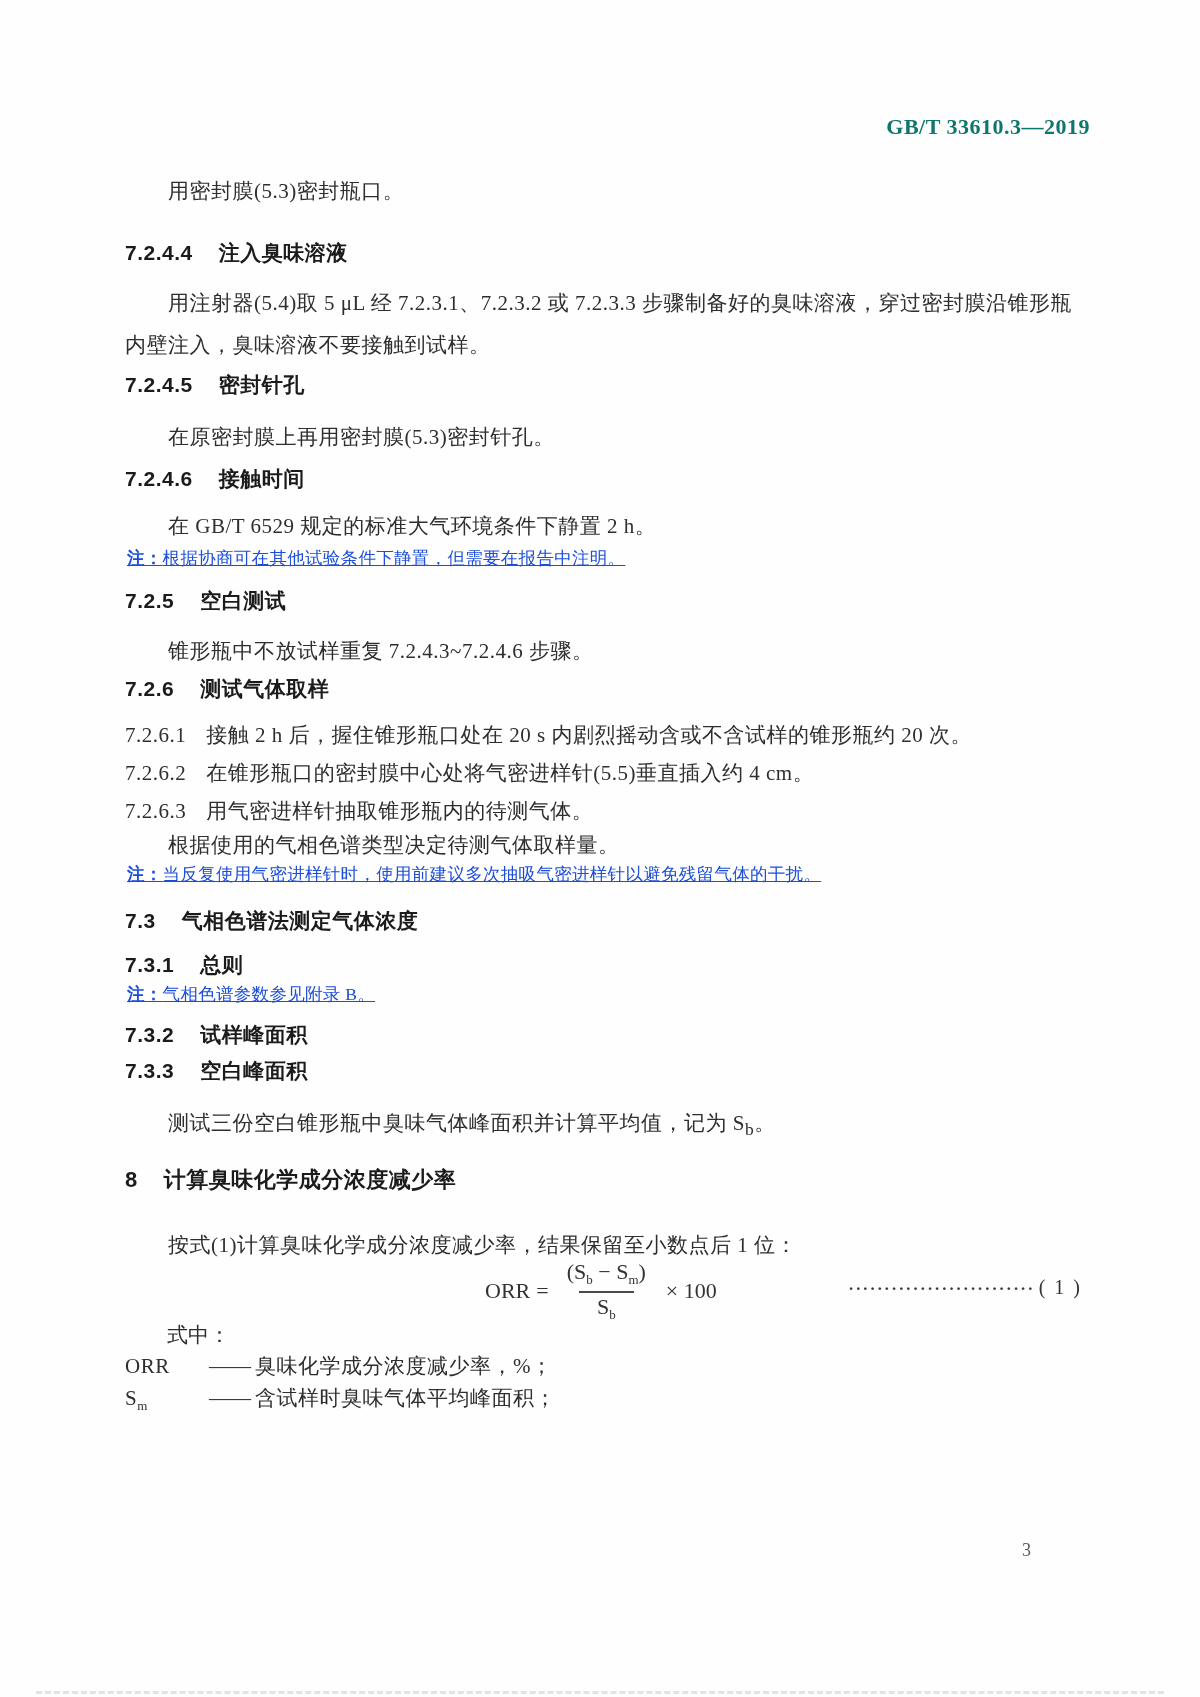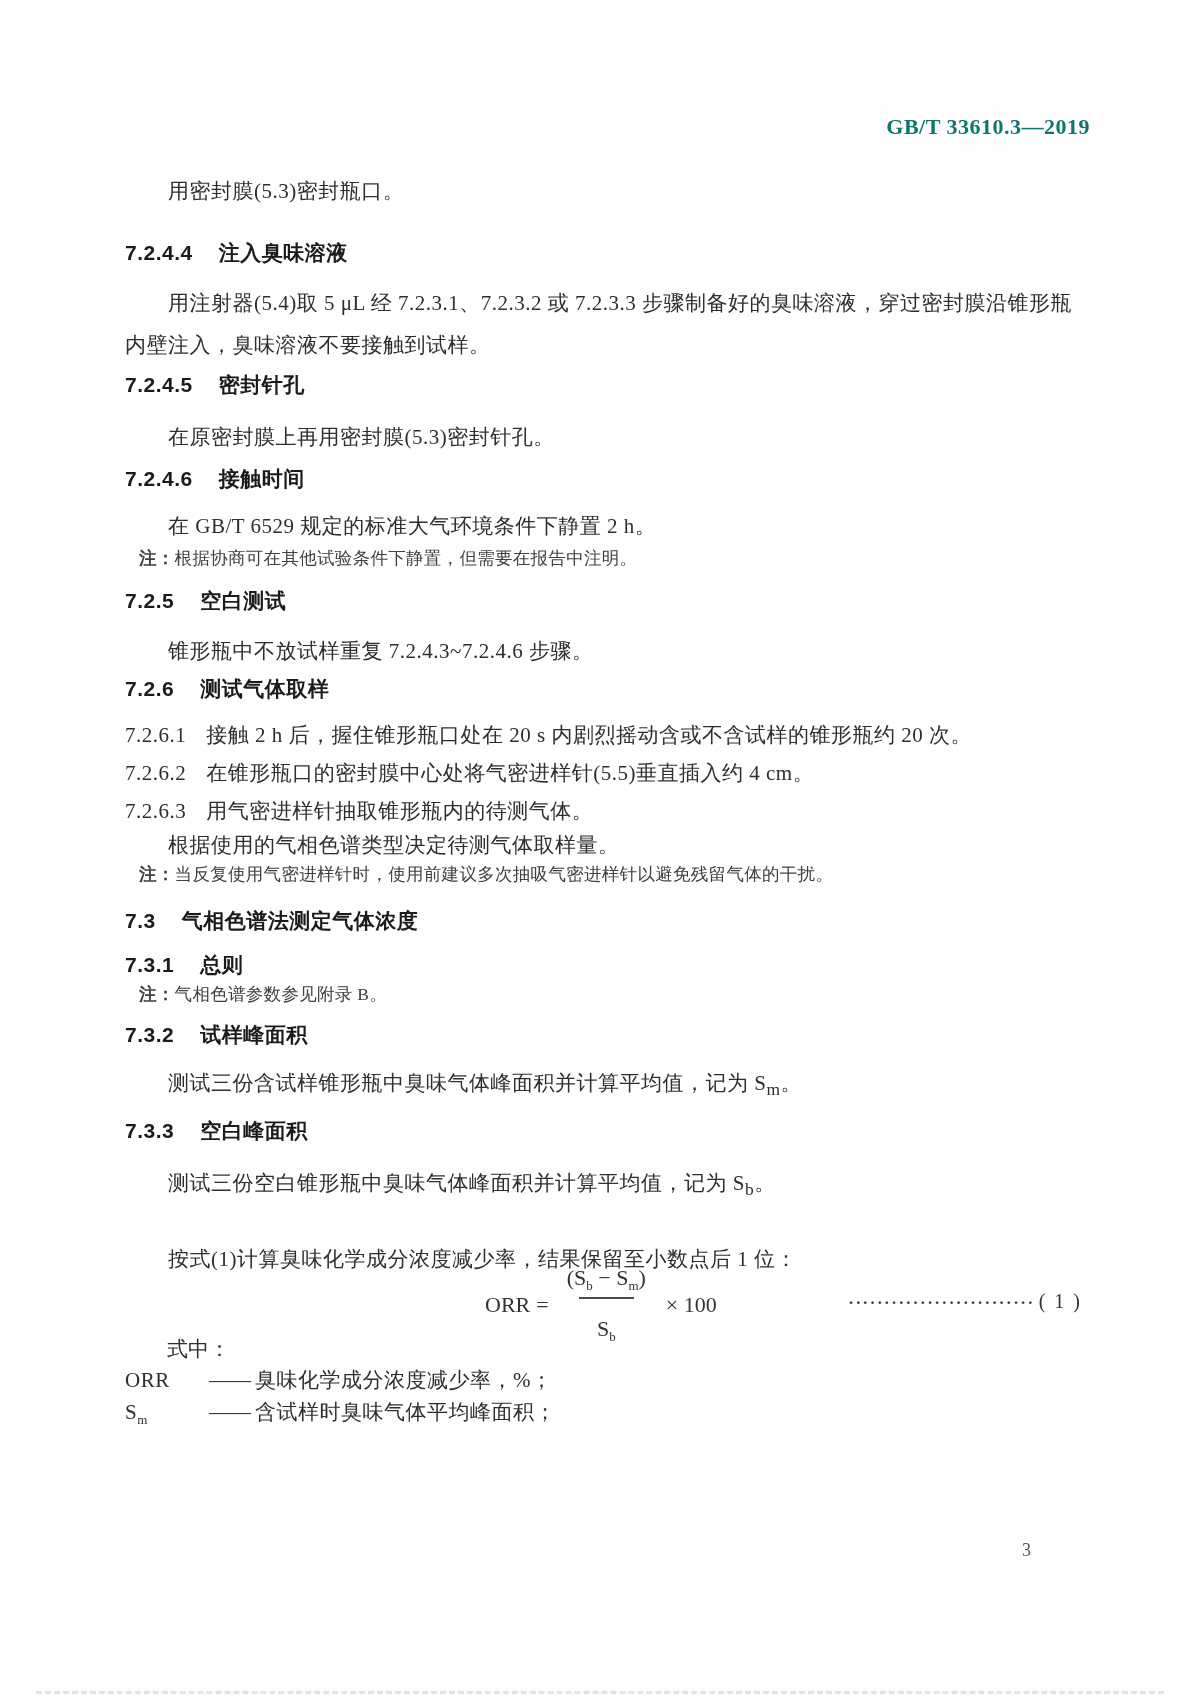--- a/index.html
+++ b/index.html
@@ -20,29 +20,29 @@
   .lh30{line-height:30px;}
   .hd{
     font-family:"Liberation Sans","DejaVu Sans",sans-serif;
     font-weight:bold;font-size:21px;color:#1b1b1b;
     height:30px;line-height:30px;letter-spacing:.5px;
   }
   .hd .h-num{margin-right:26px;}
   .hd-chapter{font-size:22px;height:32px;line-height:32px;}
   .num-para{font-size:21px;line-height:38px;letter-spacing:.5px;}
   .num-para .p-num{margin-right:20px;}
-  .note{font-size:17.5px;line-height:28px;margin-left:14px;color:#404040;letter-spacing:.3px;}
+  .note{font-size:17.5px;line-height:28px;margin-left:2px;color:#1d4ed8;letter-spacing:.3px;text-decoration:underline;}
   .note .note-label{font-weight:bold;}
   .formula-row{position:relative;height:62px;margin-top:-6px;}
   .formula{position:absolute;left:360px;top:0;height:62px;display:flex;align-items:center;font-size:22px;color:#333;}
   .formula sub,.def sub{font-size:13px;}
   .f-eq{margin:0 6px;}
   .frac{display:inline-flex;flex-direction:column;align-items:center;margin:0 8px;}
   .f-num{padding:0 4px 3px;}
-  .f-den{border-top:2px solid #4a4a4a;padding:17px 18px 0;}
+  .f-den{border-top:2px solid #4a4a4a;padding:1px 18px 0;}
   .f-mul{margin-left:8px;}
   .eq-dots{position:absolute;right:8px;top:16px;white-space:nowrap;}
   .dots{font-weight:bold;font-size:17px;letter-spacing:1.5px;color:#3a3a3a;}
   .eq-no{font-size:20px;letter-spacing:2px;margin-left:4px;color:#333;}
   .where{font-size:21px;line-height:30px;text-indent:2em;margin-top:-2px;}
   .def{display:flex;font-size:21px;line-height:32px;letter-spacing:.5px;}
   .def .def-term{width:84px;}
   .def .def-dash{margin-right:4px;letter-spacing:0;}
   .page-num{position:absolute;top:1540px;left:1022px;font-size:18px;color:#55595e;}
   .perf{position:absolute;left:36px;right:36px;bottom:3px;border-bottom:3px dashed #e3e3e7;}
@@ -115,28 +115,30 @@
 
 
     <div class="note">
       <span class="note-label">注：</span><span>气相色谱参数参见附录 B。</span>
     </div>
 
     <div class="hd" style="margin-top:12px;">
       <span class="h-num">7.3.2</span><span class="h-title">试样峰面积</span>
     </div>
 
-    <p class="para" style="margin:12px 0 0;"><span>测试三份含试样锥形瓶中臭味气体峰面积并计算平均值，记为 S</span><sub>m</sub><span>。</span></p>
 
     <div class="hd" style="margin-top:6px;">
       <span class="h-num">7.3.3</span><span class="h-title">空白峰面积</span>
     </div>
 
     <p class="para" style="margin:16px 0 0;"><span>测试三份空白锥形瓶中臭味气体峰面积并计算平均值，记为 S</span><sub>b</sub><span>。</span></p>
 
+    <div class="hd hd-chapter" style="margin-top:14px;">
+      <span class="h-num">8</span><span class="h-title">计算臭味化学成分浓度减少率</span>
+    </div>
 
     <p class="para" style="margin:28px 0 0;">按式(1)计算臭味化学成分浓度减少率，结果保留至小数点后 1 位：</p>
 
     <div class="formula-row">
       <div class="formula">
         <span>ORR</span>
         <span class="f-eq">=</span>
         <span class="frac">
           <span class="f-num"><span>(S</span><sub>b</sub><span> − S</span><sub>m</sub><span>)</span></span>
           <span class="f-den"><span>S</span><sub>b</sub></span>

